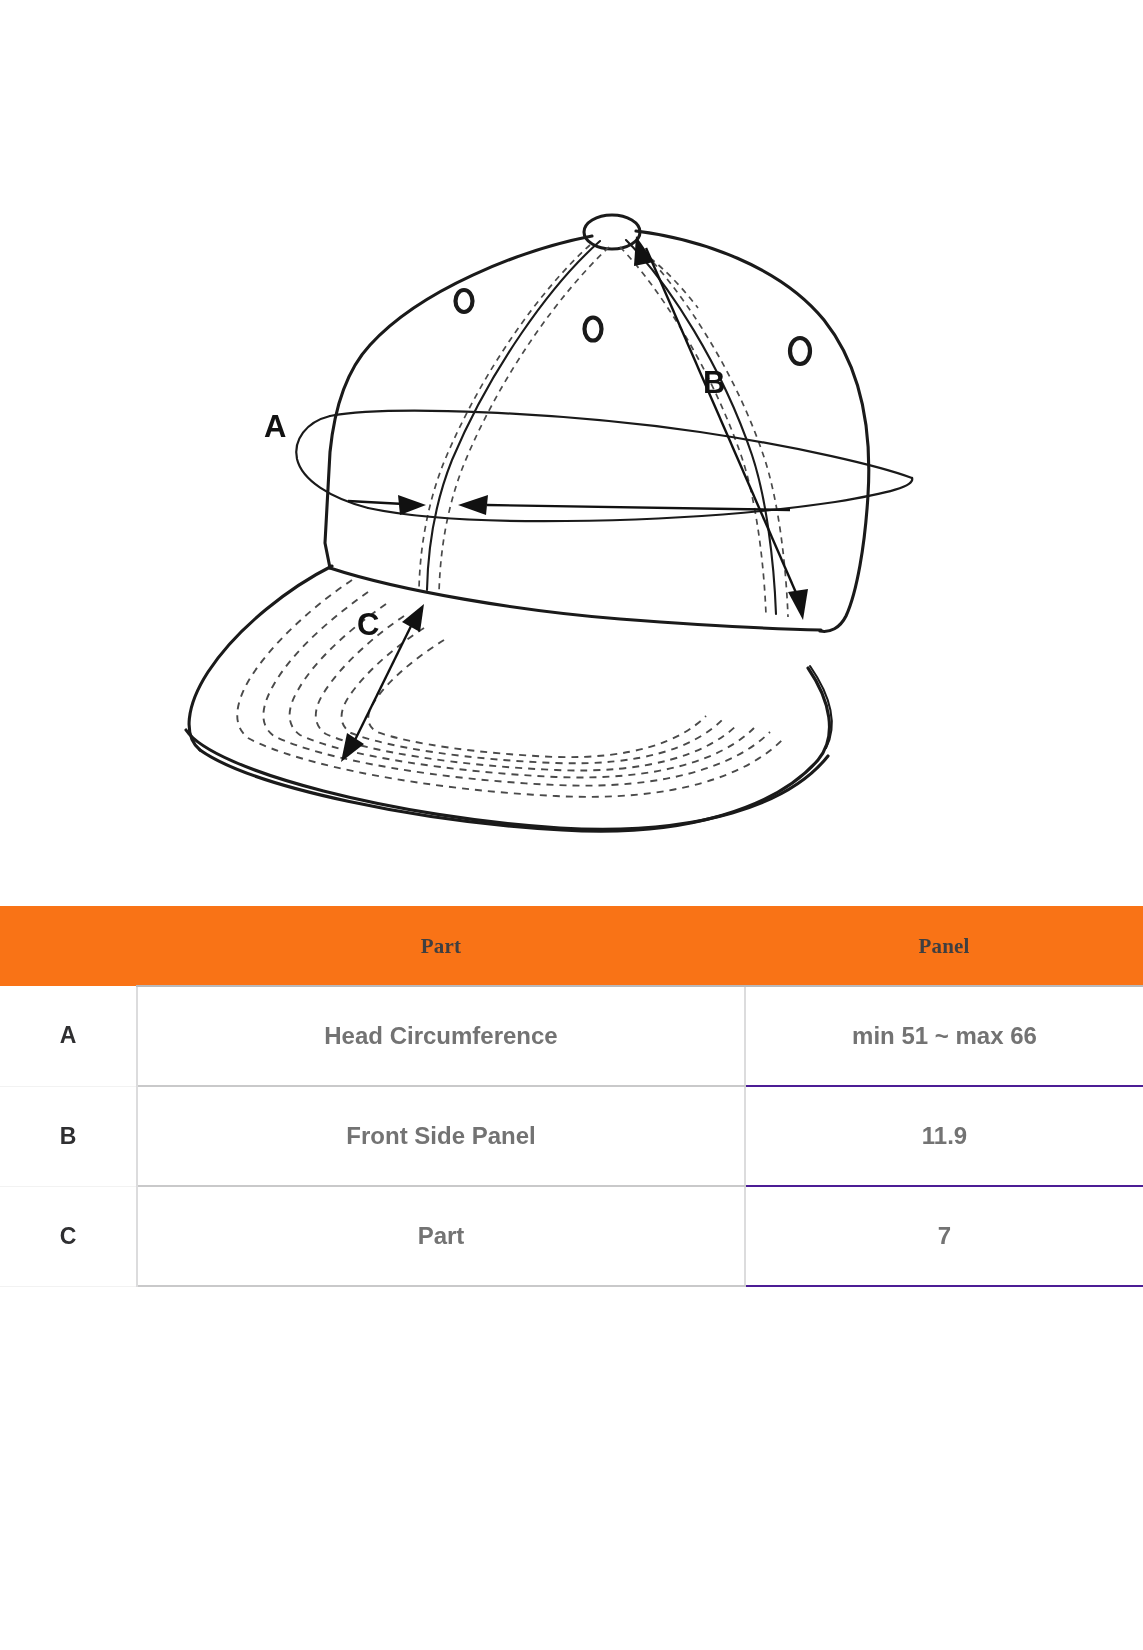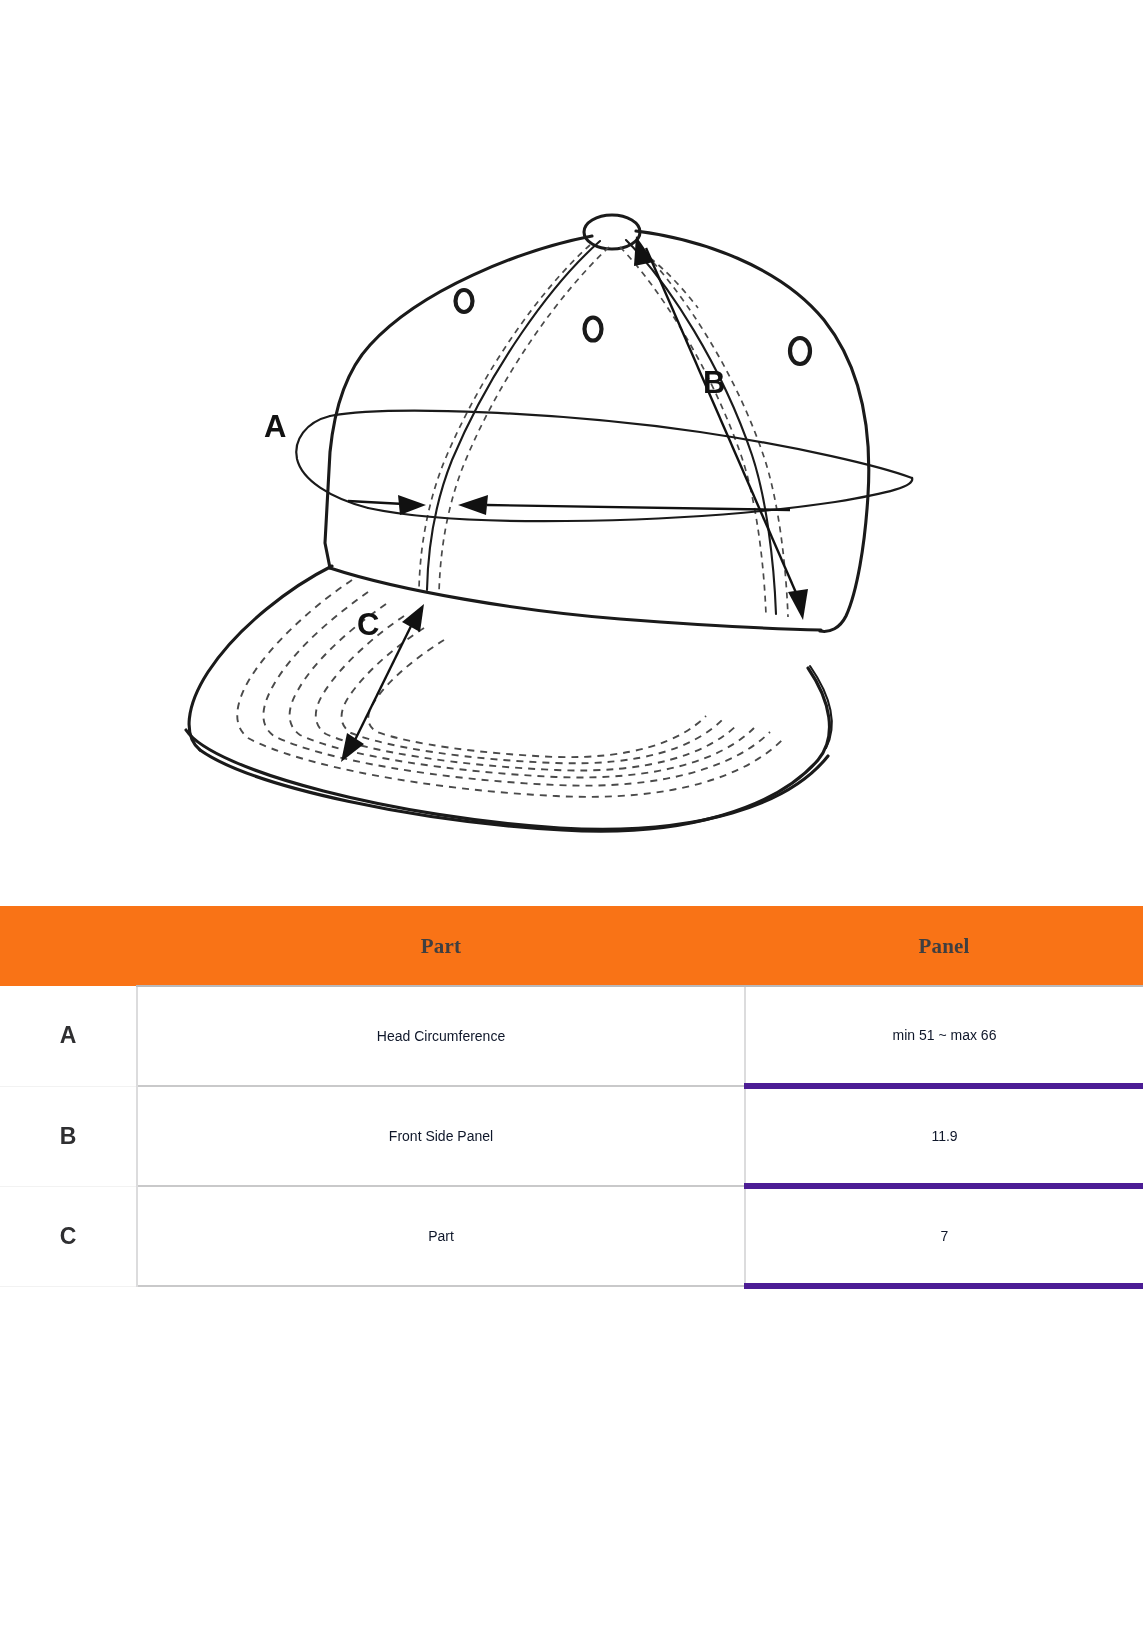--- a/index.html
+++ b/index.html
@@ -110,41 +110,41 @@
   }
   .size-table thead th.th-key {
     border-bottom: none;
   }
   .size-table thead th.th-part,
   .size-table thead th.th-size {
     border-bottom: 2px solid #b9b9bb;
   }
 
   .size-table tbody td {
-    font-size: 14px;
-    font-weight: 400;
+    font-size: 24px;
+    font-weight: 700;
     text-align: center;
-    color: #0f172a;
+    color: #737373;
     height: 100px;
     vertical-align: middle;
     background: #ffffff;
   }
   .size-table tbody td.td-key {
     font-size: 23px;
     font-weight: 700;
     color: #2f2f31;
     border-right: 2px solid #dcdcdd;
     border-bottom: 1px solid #f2f2f2;
   }
   .size-table tbody td.td-part {
     border-right: 2px solid #dcdcdd;
     border-bottom: 2px solid #c9c9ca;
   }
   .size-table tbody td.td-size {
-    border-bottom: 6px solid #4c1d95;
+    border-bottom: 2px solid #4c1d95;
     margin-left: 13px;
   }
 </style>
 </head>
 <body>
 
 <div class="illustration-wrap">
   <svg viewBox="0 0 1143 900" xmlns="http://www.w3.org/2000/svg">
 
     <path class="cap-white" d="M 617 235

